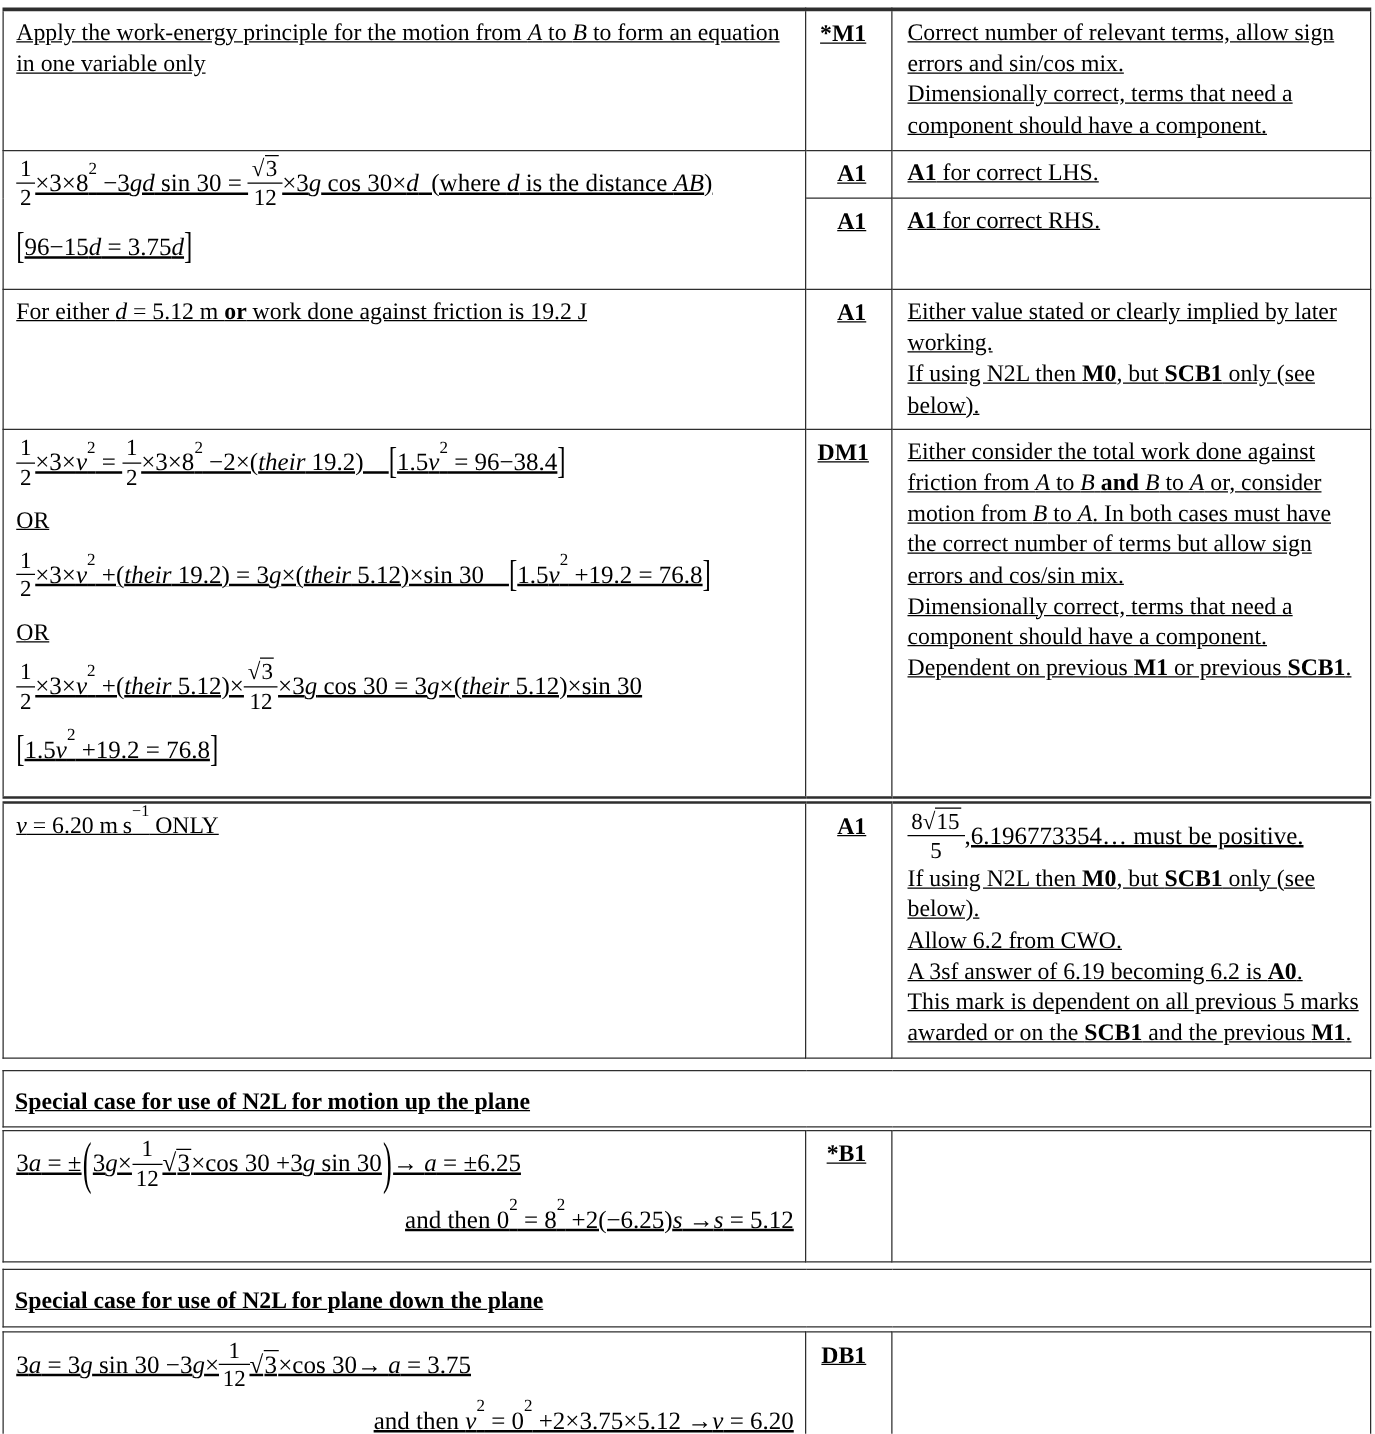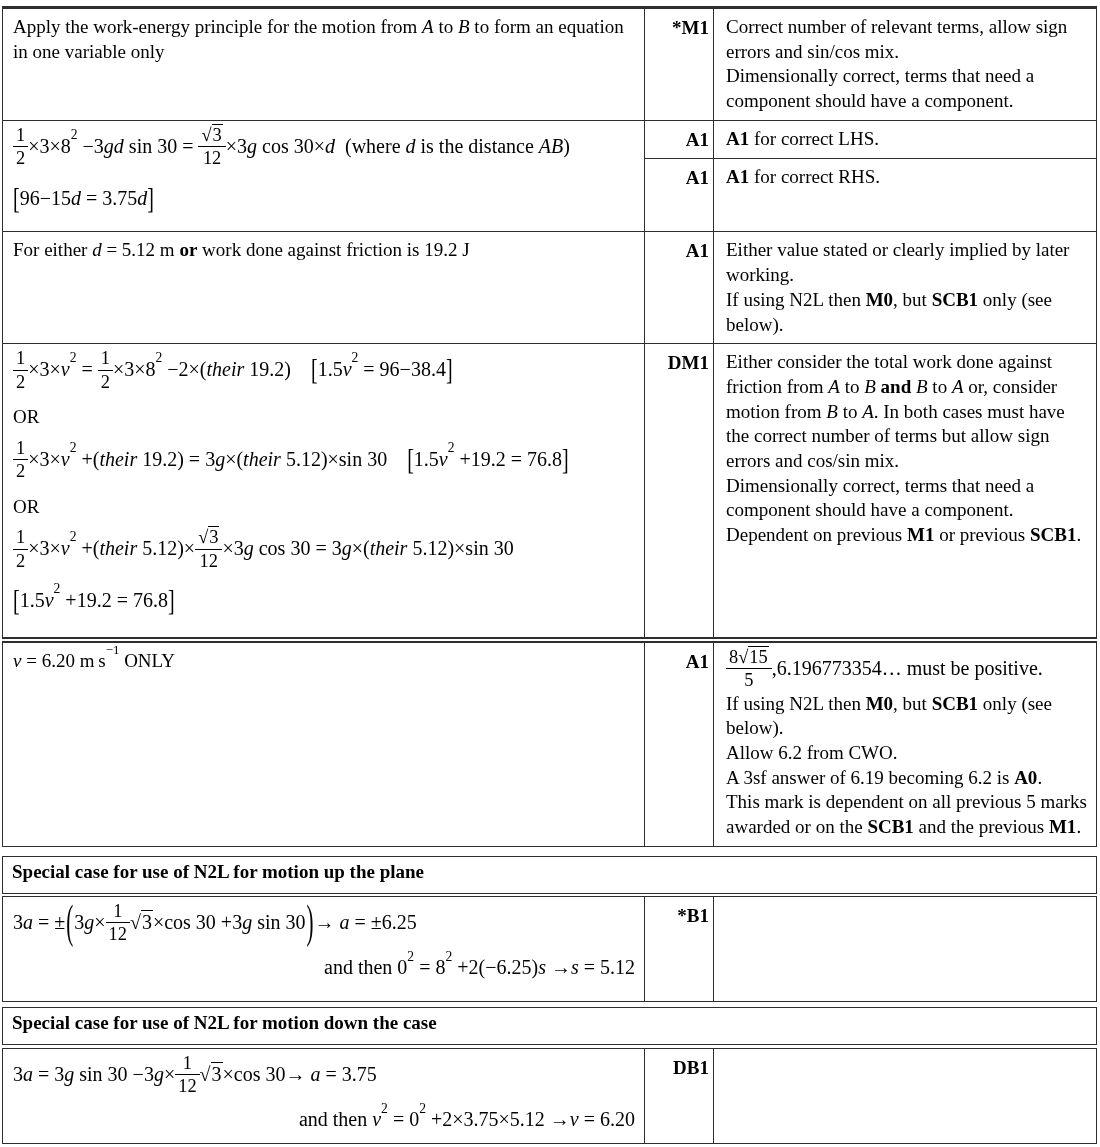--- a/index.html
+++ b/index.html
@@ -13,28 +13,29 @@
   .page { padding:6px 3px 0 2px; }
   table.t {
     border-collapse:collapse; table-layout:fixed;
     width:1094px;
   }
   .t td {
     border:1.6px solid #2e2e2e;
     vertical-align:top;
     padding:6px 9px;
     line-height:1.3;
+    text-decoration:underline;
   }
   table.main { border-top:3px solid #2e2e2e; }
   .c1 { width:642px; } .c2 { width:69px; } .c3 { width:383px; }
-  td.mk { text-align:right; font-weight:bold; padding-right:4px; padding-top:7px; }
+  td.mk { text-align:right; font-weight:bold; padding-right:20px; padding-top:7px; }
   td.sol { padding-left:10px; }
   td.cm { padding-left:12px; }
   tr.dbl td { border-bottom:6px double #2e2e2e; }
-  td.hdr { font-weight:bold; padding-top:3px; padding-bottom:7px; }
+  td.hdr { font-weight:bold; padding-top:13px; padding-bottom:7px; }
   
   .h100 td{height:100px;} .h34 td{height:34px;} .h73 td{height:73px;}
   .h103 td{height:103px;} .h296 td{height:296px;} .h196 td{height:196px;}
   .h105 td{height:105px;} .h95 td{height:95px;} .h37 td{height:37px;}
   
   .gap9{height:9px;} .gap2{height:2px;} .gap5{height:5px;} .gap3{height:3px;}
   
   .math { font-size:20px; line-height:1.25; }
   .brk { margin-top:16px; }
   .brk2 { margin-top:10px;text-align:right; }
@@ -169,21 +170,21 @@
   <div class="gap5"></div>
 
   <table class="t">
     <colgroup>
         <col class="c1">
         <col class="c2">
         <col class="c3">
       </colgroup>
     <tbody>
         <tr class="h37">
-      <td class="hdr" colspan="3">Special case for use of N2L for motion down the case</td>
+      <td class="hdr" colspan="3">Special case for use of N2L for plane down the plane</td>
     </tr>
   </tbody>
     </table>
 
   <div class="gap3"></div>
 
   <table class="t">
     <colgroup>
         <col class="c1">
         <col class="c2">

